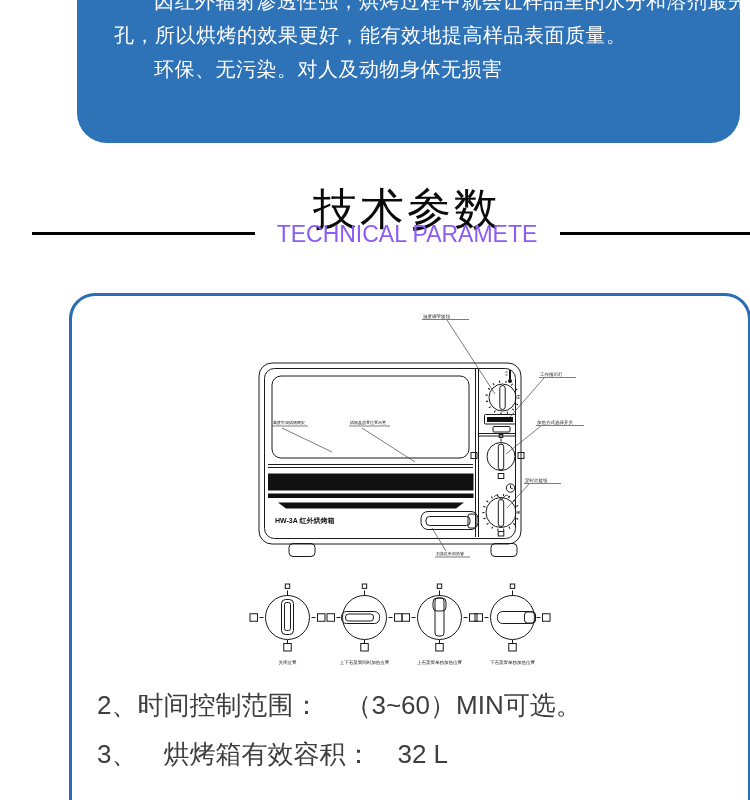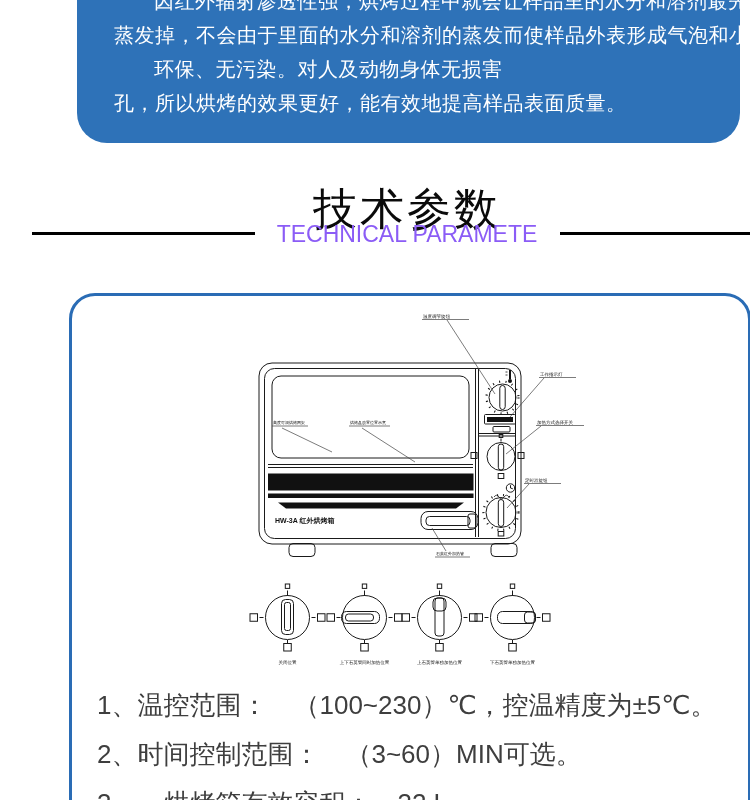--- a/index.html
+++ b/index.html
@@ -50,23 +50,22 @@
   .blk{fill:#111;stroke:none;}
 </style>
 </head>
 <body>
 
 <div class="page">
 
   <div class="intro-card">
     <div class="intro-text">
       <div class="intro-line indent">因红外辐射渗透性强，烘烤过程中就会让样品里的水分和溶剂最先</div>
-      <div class="intro-line">蒸发掉，不会由于里面的水分和溶剂的蒸发而使样品外表形成气泡和小</div>
+      <div class="intro-line">孔，所以烘烤的效果更好，能有效地提高样品表面质量。</div>
       <div class="intro-line indent">环保、无污染。对人及动物身体无损害</div>
-      <div class="intro-line">孔，所以烘烤的效果更好，能有效地提高样品表面质量。</div>
     </div>
   </div>
 
   <div class="rule rule-left"></div>
   <div class="rule rule-right"></div>
   <div class="section-title">技术参数</div>
   <div class="section-subtitle">TECHNICAL PARAMETE</div>
 
   <div class="spec-card"></div>
 
@@ -233,18 +232,17 @@
       <line class="ln" x1="24" y1="0" x2="28" y2="0"></line>
       <line class="ln" x1="0" y1="22.5" x2="0" y2="25.5"></line>
       <rect class="ln" x="-3.75" y="26" width="7.5" height="7.5"></rect>
       <rect class="ln" x="-15" y="-6" width="38" height="12" rx="5"></rect>
       <rect class="ln" x="12" y="-5.5" width="11" height="11" rx="3"></rect>
       <text class="lbl" text-anchor="middle" y="46.5">下石英管单独加热位置</text>
     </g>
   </svg>
 
   <div class="spec-list">
-    <div>1、温控范围：　（100~230）℃，控温精度为±5℃。</div>
     <div>2、时间控制范围：　（3~60）MIN可选。</div>
     <div>3、　烘烤箱有效容积：　32 L</div>
   </div>
 
 </div>
 
 </body></html>

